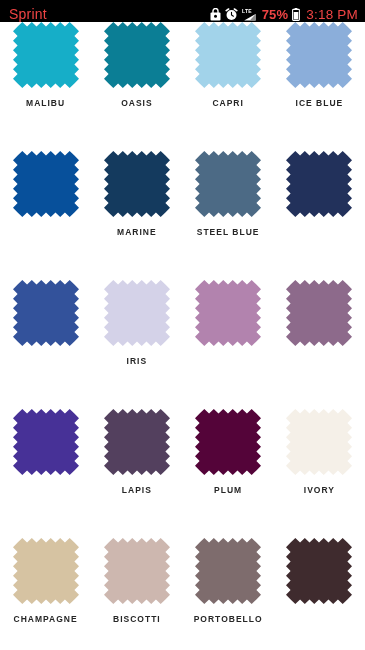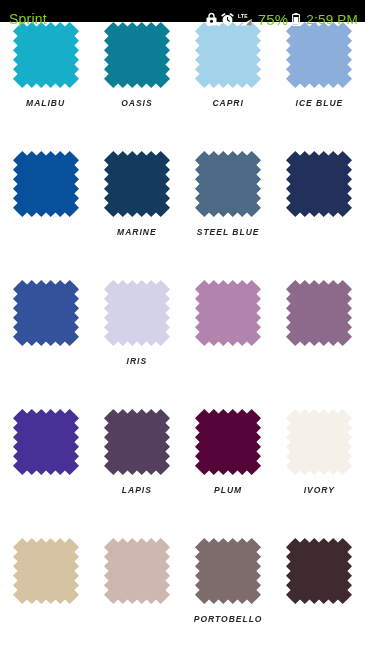--- a/index.html
+++ b/index.html
@@ -8,48 +8,47 @@
     height: 650px;
     overflow: hidden;
     background: #ffffff;
     font-family: "Liberation Sans", sans-serif;
   }
 
   
   .status-bar {
     height: 22px;
     background: #000000;
-    color: #84cc16;
-    display: flex;
-    align-items: center;
+    color: #ef4444;
+    display: flex;
+    align-items: flex-end;
     padding: 16px 7px 0 9px;
     font-size: 13px;
     letter-spacing: 0.2px;
     position: relative;
     z-index: 10;
   }
   .carrier { font-size: 14px; font-weight: 400; }
   .status-right {
     margin-left: auto;
     display: flex;
     align-items: center;
     gap: 4px;
   }
   .status-right svg { display: block; }
-  .battery-pct { font-size: 15px; font-weight: 400; margin-left: 1px; }
+  .battery-pct { font-size: 13px; font-weight: 700; margin-left: 1px; }
   .clock { font-size: 13.5px; font-weight: 400; margin-left: 2px; }
 
   
   .screen {
     width: 365px;
     height: 628px;
     background: #ffffff;
     overflow: hidden;
     position: relative;
-    font-style: italic;
   }
   .grid {
     position: absolute;
     top: -8px;
     left: 0;
     width: 365px;
     display: flex;
     flex-wrap: wrap;
   }
   .cell {
@@ -107,21 +106,21 @@
       </svg>
     </span>
     <span class="battery-pct">75%</span>
     <span>
       <svg width="8" height="13" viewBox="0 0 8 13">
         <rect x="2.6" y="0" width="2.8" height="1.6" fill="#ffffff"></rect>
         <rect x="0.6" y="1.4" width="6.8" height="11" rx="0.8" fill="none" stroke="#ffffff" stroke-width="1.1"></rect>
         <rect x="1.7" y="4" width="4.6" height="7.3" fill="#ffffff"></rect>
       </svg>
     </span>
-    <span class="clock">2:59 PM</span>
+    <span class="clock">3:18 PM</span>
   </span>
 </div>
 
 <div class="screen">
   <div class="grid">
       <div class="cell">
         <div class="swatch-wrap">
           <svg viewBox="0 0 66 66">
             <polygon points="4.60,4.60 9.33,0.00 14.07,4.60 18.80,0.00 23.53,4.60 28.27,0.00 33.00,4.60 37.73,0.00 42.47,4.60 47.20,0.00 51.93,4.60 56.67,0.00 61.40,4.60 61.40,4.60 66.00,9.33 61.40,14.07 66.00,18.80 61.40,23.53 66.00,28.27 61.40,33.00 66.00,37.73 61.40,42.47 66.00,47.20 61.40,51.93 66.00,56.67 61.40,61.40 61.40,61.40 56.67,66.00 51.93,61.40 47.20,66.00 42.47,61.40 37.73,66.00 33.00,61.40 28.27,66.00 23.53,61.40 18.80,66.00 14.07,61.40 9.33,66.00 4.60,61.40 4.60,61.40 0.00,56.67 4.60,51.93 0.00,47.20 4.60,42.47 0.00,37.73 4.60,33.00 0.00,28.27 4.60,23.53 0.00,18.80 4.60,14.07 0.00,9.33 4.60,4.60" fill="#16AEC8"></polygon>
           </svg>
@@ -245,27 +244,29 @@
         </div>
         <div class="label">IVORY</div>
       </div>
       <div class="row-gap"></div>
       <div class="cell">
         <div class="swatch-wrap">
           <svg viewBox="0 0 66 66">
             <polygon points="4.60,4.60 9.33,0.00 14.07,4.60 18.80,0.00 23.53,4.60 28.27,0.00 33.00,4.60 37.73,0.00 42.47,4.60 47.20,0.00 51.93,4.60 56.67,0.00 61.40,4.60 61.40,4.60 66.00,9.33 61.40,14.07 66.00,18.80 61.40,23.53 66.00,28.27 61.40,33.00 66.00,37.73 61.40,42.47 66.00,47.20 61.40,51.93 66.00,56.67 61.40,61.40 61.40,61.40 56.67,66.00 51.93,61.40 47.20,66.00 42.47,61.40 37.73,66.00 33.00,61.40 28.27,66.00 23.53,61.40 18.80,66.00 14.07,61.40 9.33,66.00 4.60,61.40 4.60,61.40 0.00,56.67 4.60,51.93 0.00,47.20 4.60,42.47 0.00,37.73 4.60,33.00 0.00,28.27 4.60,23.53 0.00,18.80 4.60,14.07 0.00,9.33 4.60,4.60" fill="#D6C3A2"></polygon>
           </svg>
         </div>
+        <div class="label">CHAMPAGNE</div>
       </div>
       <div class="cell">
         <div class="swatch-wrap">
           <svg viewBox="0 0 66 66">
             <polygon points="4.60,4.60 9.33,0.00 14.07,4.60 18.80,0.00 23.53,4.60 28.27,0.00 33.00,4.60 37.73,0.00 42.47,4.60 47.20,0.00 51.93,4.60 56.67,0.00 61.40,4.60 61.40,4.60 66.00,9.33 61.40,14.07 66.00,18.80 61.40,23.53 66.00,28.27 61.40,33.00 66.00,37.73 61.40,42.47 66.00,47.20 61.40,51.93 66.00,56.67 61.40,61.40 61.40,61.40 56.67,66.00 51.93,61.40 47.20,66.00 42.47,61.40 37.73,66.00 33.00,61.40 28.27,66.00 23.53,61.40 18.80,66.00 14.07,61.40 9.33,66.00 4.60,61.40 4.60,61.40 0.00,56.67 4.60,51.93 0.00,47.20 4.60,42.47 0.00,37.73 4.60,33.00 0.00,28.27 4.60,23.53 0.00,18.80 4.60,14.07 0.00,9.33 4.60,4.60" fill="#CDB7AF"></polygon>
           </svg>
         </div>
+        <div class="label">BISCOTTI</div>
       </div>
       <div class="cell">
         <div class="swatch-wrap">
           <svg viewBox="0 0 66 66">
             <polygon points="4.60,4.60 9.33,0.00 14.07,4.60 18.80,0.00 23.53,4.60 28.27,0.00 33.00,4.60 37.73,0.00 42.47,4.60 47.20,0.00 51.93,4.60 56.67,0.00 61.40,4.60 61.40,4.60 66.00,9.33 61.40,14.07 66.00,18.80 61.40,23.53 66.00,28.27 61.40,33.00 66.00,37.73 61.40,42.47 66.00,47.20 61.40,51.93 66.00,56.67 61.40,61.40 61.40,61.40 56.67,66.00 51.93,61.40 47.20,66.00 42.47,61.40 37.73,66.00 33.00,61.40 28.27,66.00 23.53,61.40 18.80,66.00 14.07,61.40 9.33,66.00 4.60,61.40 4.60,61.40 0.00,56.67 4.60,51.93 0.00,47.20 4.60,42.47 0.00,37.73 4.60,33.00 0.00,28.27 4.60,23.53 0.00,18.80 4.60,14.07 0.00,9.33 4.60,4.60" fill="#7E6C6D"></polygon>
           </svg>
         </div>
         <div class="label">PORTOBELLO</div>
       </div>
       <div class="cell">

